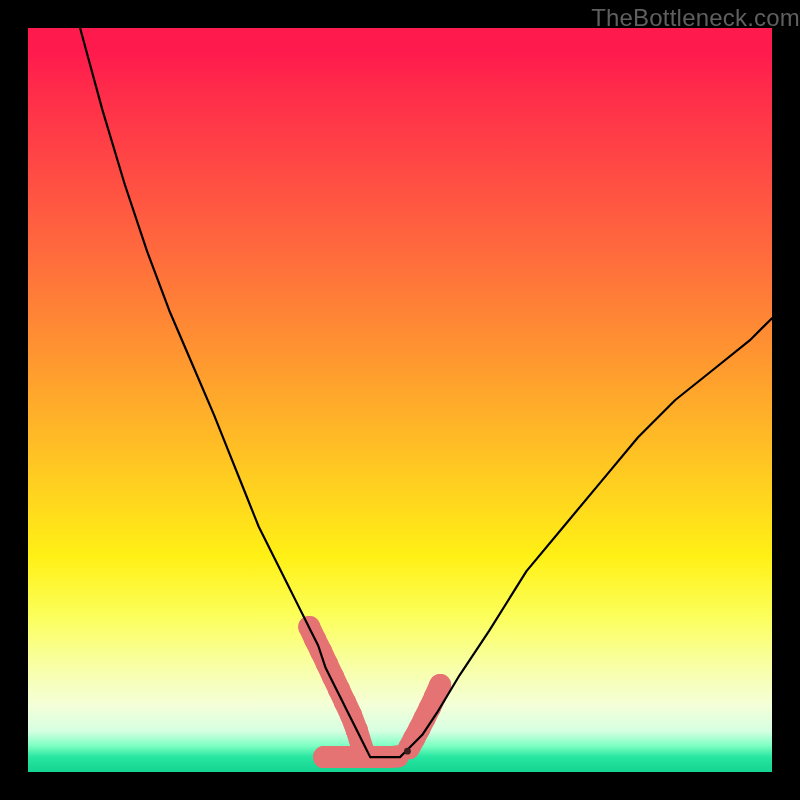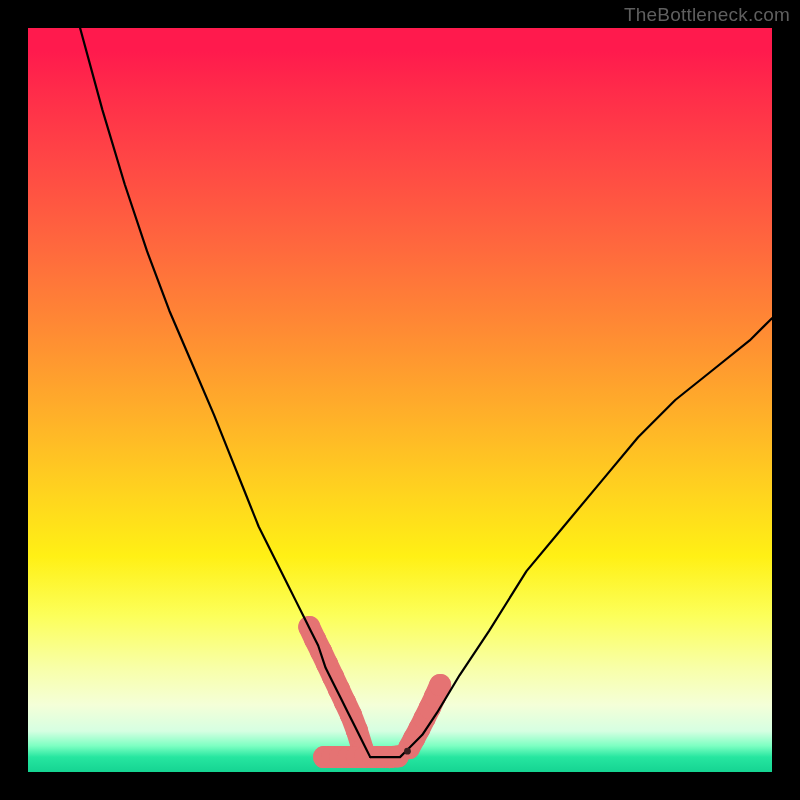--- a/index.html
+++ b/index.html
@@ -50,23 +50,23 @@
       #15d492 100%
     );
   }
   .curve-layer {
     position: absolute;
     inset: 0;
   }
   .watermark {
     position: absolute;
     top: 4px;
-    right: 10px;
+    right: 0;
     color: #5f5f5f;
-    font-size: 19px;
+    font-size: 24px;
     letter-spacing: 0.2px;
     font-weight: 500;
     user-select: none;
   }
 </style>
 </head>
 <body>
 
 <div class="frame">
 

